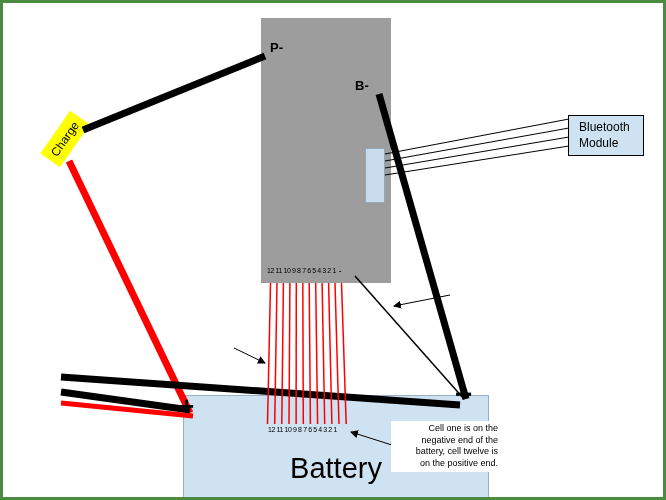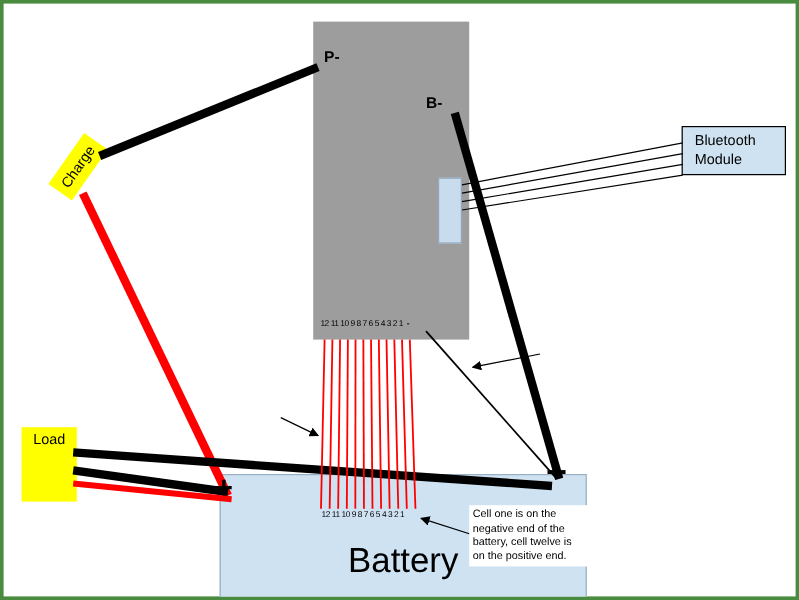--- a/index.html
+++ b/index.html
@@ -10,21 +10,21 @@
   }
 
   .bms { position:absolute; left:258px; top:15px; width:130px; height:265px; background:#9d9d9d; }
   .pminus { position:absolute; left:9px; top:22px; font-size:13px; font-weight:600; }
   .bminus { position:absolute; left:94px; top:60px; font-size:13px; font-weight:600; }
   .bt-connector { position:absolute; left:104px; top:130px; width:20px; height:55px;
     background:#c9dcee; border:1px solid #93a7ba; box-sizing:border-box; }
   .bms-pins { position:absolute; left:6px; bottom:9px; font-size:7px; letter-spacing:-0.4px; white-space:nowrap; }
   .bms-pins .extra { margin-left:3px; font-weight:700; }
 
-  .bluetooth { position:absolute; left:565px; top:102px; width:87px; height:41px;
+  .bluetooth { position:absolute; left:565px; top:112px; width:76px; height:41px;
     background:#cfe2f2; border:1px solid #000; box-sizing:border-box;
     font-size:12px; line-height:1.3; padding:4px 0 0 10px; }
 
   .charge { position:absolute; left:36px; top:124px; width:52px; height:24px; background:#ffff00;
     transform:rotate(-55deg); display:flex; align-items:center; justify-content:center; font-size:12px; }
 
   .load { position:absolute; left:15px; top:353px; width:46px; height:62px; background:#ffff00;
     text-align:center; font-size:12px; padding-top:3px; box-sizing:border-box; }
 
   .battery { position:absolute; left:180px; top:392px; width:306px; height:108px;
@@ -33,21 +33,21 @@
   .batt-label { position:absolute; left:50%; top:56px; transform:translateX(-50%); font-size:29px; }
 
   .wires { position:absolute; left:0; top:0; width:666px; height:500px; z-index:5; pointer-events:none; }
 
   .plus  { position:absolute; left:176px; top:388px; font-size:26px; font-weight:700; z-index:6; }
   .minus { position:absolute; left:452px; top:374px; font-size:30px; font-weight:700; z-index:6; }
 
   .note { position:absolute; font-size:9px; line-height:1.3; white-space:pre-line; z-index:6; }
   .note-balance   { left:175px; top:260px; width:96px; }
   .note-redundant { left:448px; top:261px; width:120px; }
-  .note-cellorder { left:388px; top:418px; width:104px; background:#ffffff; padding:2px 3px; }
+  .note-cellorder { left:388px; top:418px; width:104px; background:#ffffff; padding:2px 3px;text-align:right; }
 </style>
 </head>
 <body>
 
 <div id="canvas">
 
   <div class="bms">
     <span class="pminus">P-</span>
     <span class="bminus">B-</span>
     <div class="bt-connector"></div>
@@ -57,23 +57,20 @@
   </div>
 
   <div class="bluetooth">
     <span>Bluetooth Module</span>
   </div>
 
   <div class="charge">
     <span>Charge</span>
   </div>
 
-  <div class="load">
-    <span>Load</span>
-  </div>
 
   <div class="battery">
     <span class="batt-pins">12 11 10 9 8 7 6 5 4 3 2 1</span>
     <span class="batt-label">Battery</span>
   </div>
 
   <svg class="wires" viewBox="0 0 666 500">
     <defs>
       <marker id="arrow" markerWidth="8" markerHeight="8" refX="7" refY="4" orient="auto">
         <path d="M0,0 L8,4 L0,8 Z" fill="#000"></path>

